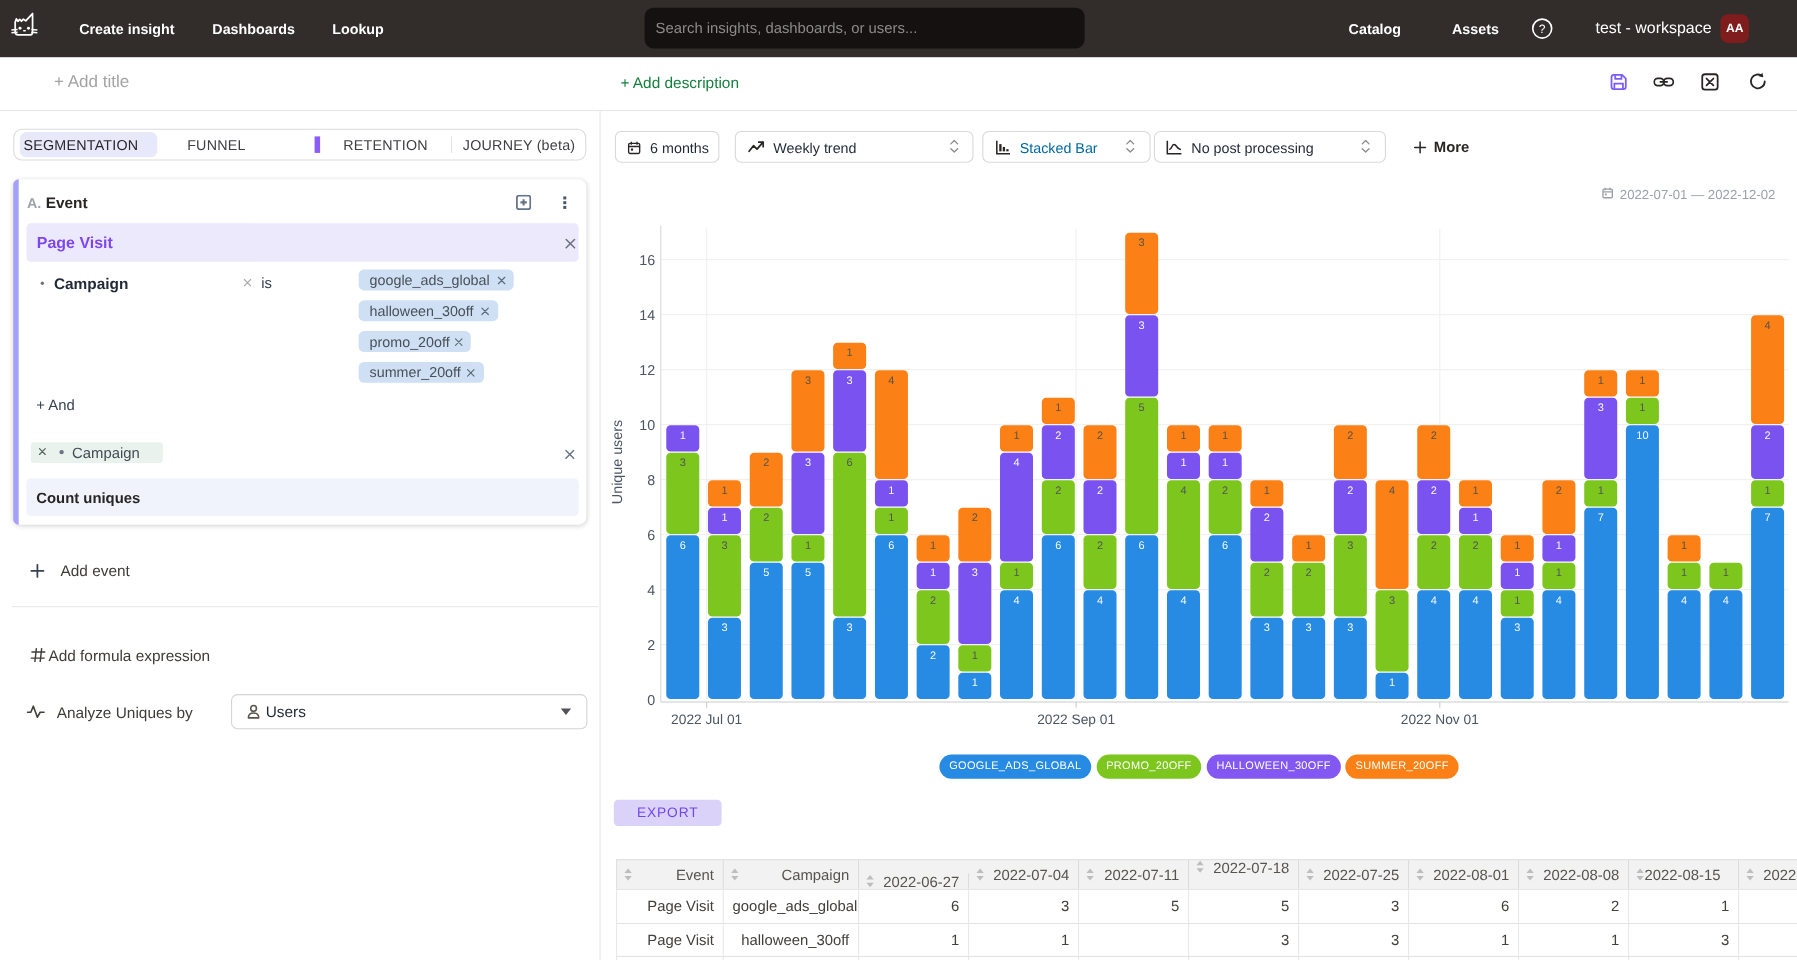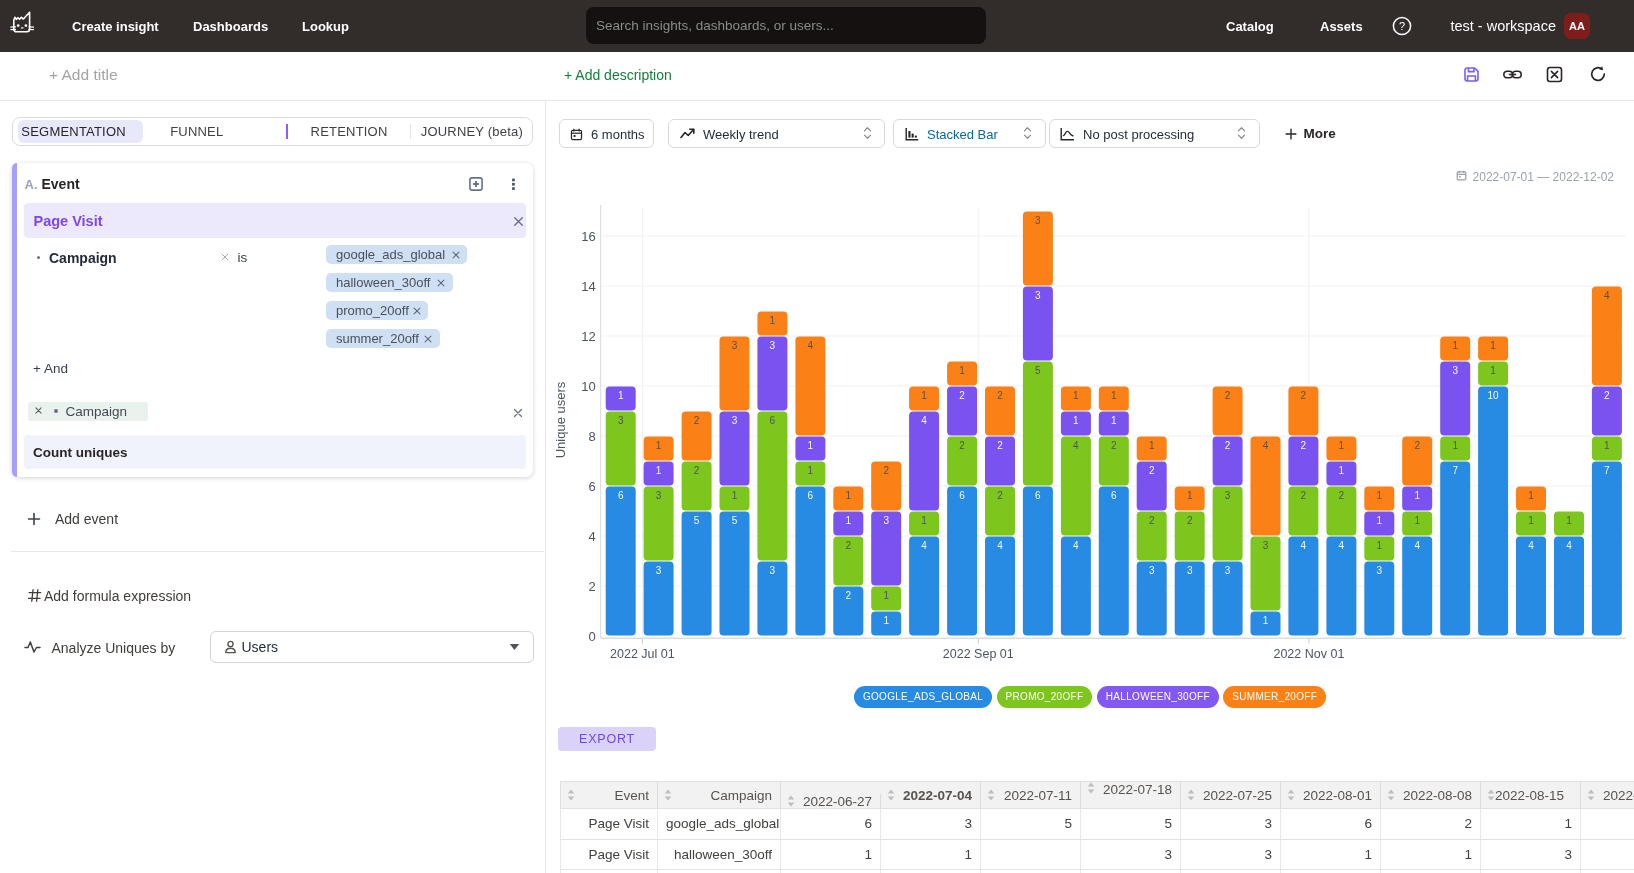--- a/index.html
+++ b/index.html
@@ -53,21 +53,21 @@
   <path d="M15.3 9 A6.3 6.3 0 1 1 13.2 4.3" fill="none" stroke="#292524" stroke-width="1.7" stroke-linecap="round"></path>
   <path d="M13.4 1.2 L13.6 5 L9.9 4.3 Z" fill="#292524"></path>
 </svg>
 
 <div class="abs" style="left:0;top:101px;width:546px;height:772px;border-right:1px solid #e5e7eb;"></div>
 <div class="abs" style="left:12px;top:117px;width:521px;height:29px;border:1px solid #dcdcdc;border-radius:8px;background:#fff;"></div>
 <div class="abs" style="left:18px;top:120px;width:125px;height:23px;background:#e7e9fb;border-radius:6px;"></div>
 <div class="abs" style="left:12px;top:117px;width:521px;height:29px;display:flex;align-items:center;text-align:center;font-size:13px;color:#3f3f46;letter-spacing:0.2px;">
   <div style="width:130px;color:#27272a;">SEGMENTATION</div>
   <div style="width:130px;">FUNNEL</div>
-  <div style="width:130px;border-left:2px solid #8b5cf6;margin-left:28px;">RETENTION</div>
+  <div style="width:130px;border-left:5px solid #8b5cf6;margin-left:28px;">RETENTION</div>
   <div style="width:130px;border-left:1px solid #e4e4e7;">JOURNEY (beta)</div>
 </div>
 <div class="abs" style="left:11.5px;top:163px;width:521.5px;height:314px;background:#fff;border-radius:7px;box-shadow:0 1px 5px rgba(0,0,0,0.18);"></div>
 <div class="abs" style="left:11.5px;top:163px;width:5.5px;height:314px;background:#a5a1f8;border-radius:7px 0 0 7px;"></div>
 <div class="abs" style="left:24.5px;top:177px;color:#9ca3af;font-size:13px;font-weight:bold;">A.</div>
 <div class="abs" style="left:41.5px;top:176px;color:#292524;font-size:14px;font-weight:bold;">Event</div>
 <svg class="abs" style="left:469px;top:177px" width="14" height="14" viewBox="0 0 14 14">
   <rect x="0.9" y="0.9" width="12.2" height="12.2" rx="2" fill="none" stroke="#64748b" stroke-width="1.6"></rect>
   <path d="M7 4.1 L7 9.9 M4.1 7 L9.9 7" stroke="#64748b" stroke-width="1.9"></path>
 </svg>
@@ -475,21 +475,21 @@
           <path d="M4 0.5 L7.3 4.6 H0.7 Z" fill="#bdbdbd"></path>
           <path d="M4 11.5 L0.7 7.4 H7.3 Z" fill="#bdbdbd"></path>
         </svg>
         <div style="flex:1;text-align:right;font-size:13.5px;color:#57534e;">2022-06-27</div>
       </div>
       <div style="width:100px;flex:none;display:flex;align-items:center;border-right:1px solid #dcdcdc;padding:0 8px 0 6px;">
         <svg width="8" height="12" viewBox="0 0 8 12" style="flex:none">
           <path d="M4 0.5 L7.3 4.6 H0.7 Z" fill="#bdbdbd"></path>
           <path d="M4 11.5 L0.7 7.4 H7.3 Z" fill="#bdbdbd"></path>
         </svg>
-        <div style="flex:1;text-align:right;font-size:13.5px;color:#57534e;font-weight:bold;">2022-07-04</div>
+        <div style="flex:1;text-align:right;font-size:13.5px;color:#57534e;">2022-07-04</div>
       </div>
       <div style="width:100px;flex:none;display:flex;align-items:center;border-right:1px solid #dcdcdc;padding:0 8px 0 6px;">
         <svg width="8" height="12" viewBox="0 0 8 12" style="flex:none">
           <path d="M4 0.5 L7.3 4.6 H0.7 Z" fill="#bdbdbd"></path>
           <path d="M4 11.5 L0.7 7.4 H7.3 Z" fill="#bdbdbd"></path>
         </svg>
         <div style="flex:1;text-align:right;font-size:13.5px;color:#57534e;">2022-07-11</div>
       </div>
       <div style="width:100px;flex:none;display:flex;align-items:flex-start;border-right:1px solid #dcdcdc;padding:0 8px 0 6px;">
         <svg width="8" height="12" viewBox="0 0 8 12" style="flex:none">

